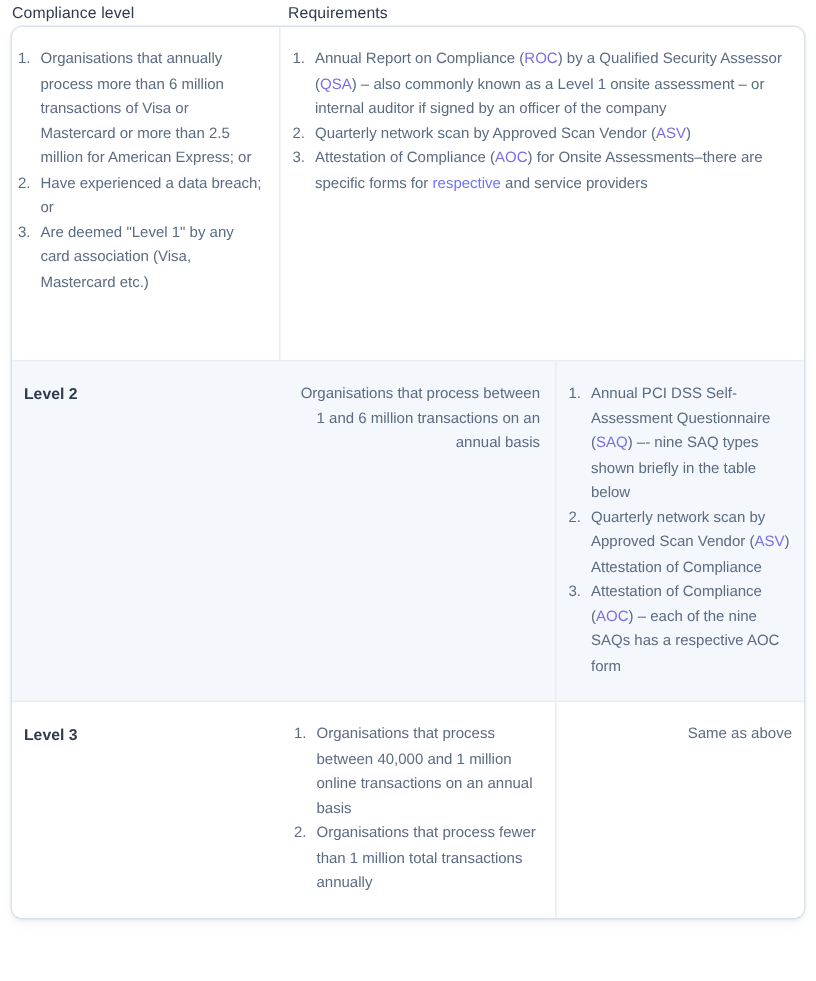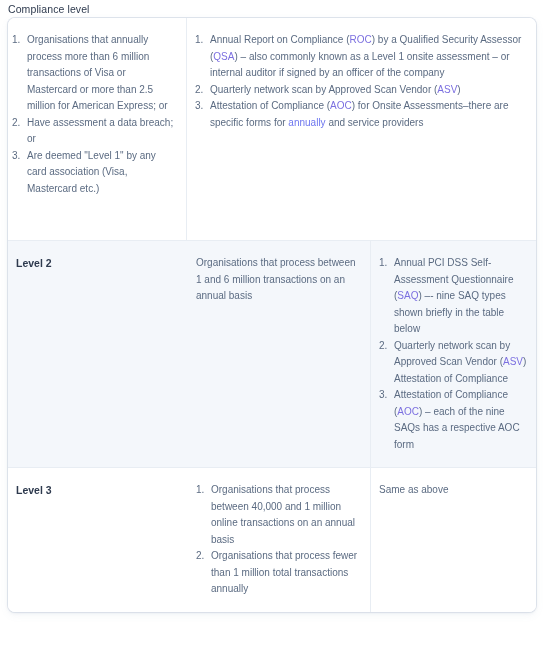--- a/index.html
+++ b/index.html
@@ -98,58 +98,59 @@
     padding-left: 15px;
     margin: 0 0 0 0;
   }
   ol.items > li::before {
     content: counter(li) ".";
     position: absolute;
     left: 0;
     top: 0;
     color: #5b6b82;
   }
-  p.plain { margin: 0; }
+  p.plain { margin: 0; text-align: right; }
 
   a.lnk {
     color: #7b6fe0;
     text-decoration: none;
   }
   a.lnk.alt {
     color: #6d76ef;
   }
 
   .row-1 { min-height: 222px; }
   .row-2 { min-height: 175px; }
   .row-3 { min-height: 128px; }
 </style>
 </head>
 <body>
 
 <div class="table-wrap">
 
   <div class="thead">
     <div class="th col-1">Compliance level</div>
+    <div class="th col-3">Requirements</div>
   </div>
 
   <div class="tbody">
 
     <div class="row row-1">
       <div class="cell c2">
         <ol class="items">
           <li>Organisations that annually process more than 6 million transactions of Visa or Mastercard or more than 2.5 million for American Express; or</li>
-          <li>Have assessment a data breach; or</li>
+          <li>Have experienced a data breach; or</li>
           <li>Are deemed "Level 1" by any card association (Visa, Mastercard etc.)</li>
         </ol>
       </div>
       <div class="cell c3">
         <ol class="items">
           <li>Annual Report on Compliance (<a class="lnk" href="#">ROC</a>) by a Qualified Security Assessor (<a class="lnk" href="#">QSA</a>) – also commonly known as a Level 1 onsite assessment – or internal auditor if signed by an officer of the company</li>
           <li>Quarterly network scan by Approved Scan Vendor (<a class="lnk" href="#">ASV</a>)</li>
-          <li>Attestation of Compliance (<a class="lnk" href="#">AOC</a>) for Onsite Assessments–there are specific forms for <a class="lnk alt" href="#">annually</a> and service providers</li>
+          <li>Attestation of Compliance (<a class="lnk" href="#">AOC</a>) for Onsite Assessments–there are specific forms for <a class="lnk alt" href="#">respective</a> and service providers</li>
         </ol>
       </div>
     </div>
 
     <div class="row row-2 striped">
       <div class="cell c1">Level 2</div>
       <div class="cell c2">
         <p class="plain">Organisations that process between 1 and 6 million transactions on an annual basis</p>
       </div>
       <div class="cell c3">

